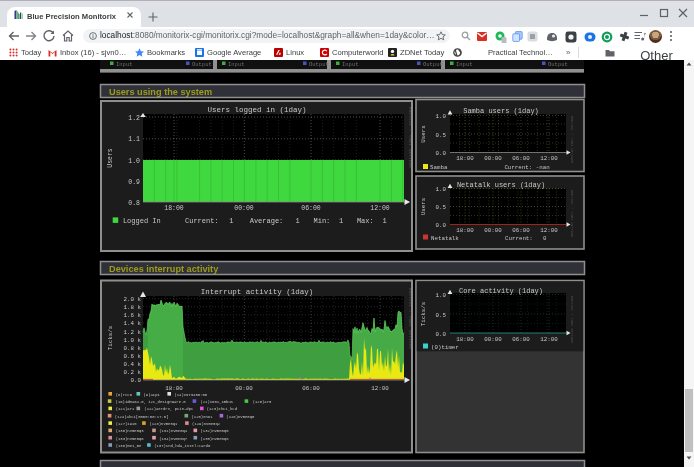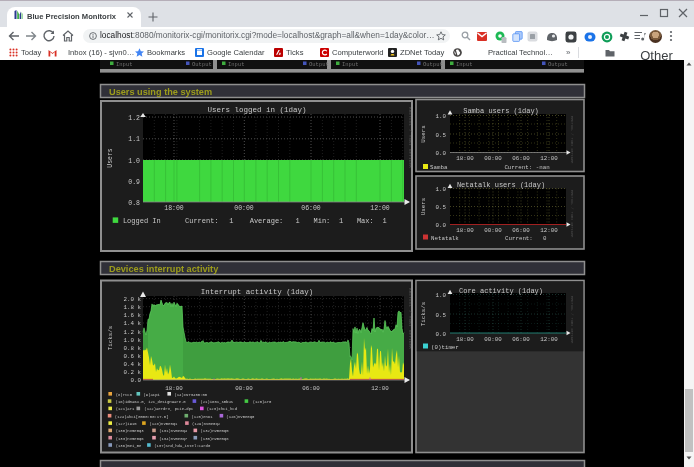--- a/index.html
+++ b/index.html
@@ -132,36 +132,36 @@
       <circle cx="1.4" cy="7.6" r="1"></circle>
       <circle cx="4.5" cy="7.6" r="1"></circle>
       <circle cx="7.6" cy="7.6" r="1"></circle>
     </g>
 </svg>
 <div class="abs bkm" style="left:21px;top:48px;font-size:7.6px;color:#3c4043;">Today</div>
 <svg class="abs" style="left:48px;top:48.5px" width="9" height="8" viewBox="0 0 10 9">
     <rect x="0" y="0" width="10" height="9" rx="1" fill="#fff"></rect>
     <path d="M0.5 8.5 L0.5 1 L5 4.5 L9.5 1 L9.5 8.5 L7.5 8.5 L7.5 3.5 L5 5.7 L2.5 3.5 L2.5 8.5 Z" fill="#d93025"></path>
   </svg>
-<div class="abs bkm" style="left:60px;top:48px;font-size:7.6px;color:#3c4043;margin-left:8px;">Inbox (16) - sjvn0…</div>
+<div class="abs bkm" style="left:60px;top:48px;font-size:7.6px;color:#3c4043;">Inbox (16) - sjvn0…</div>
 <svg class="abs" style="left:135px;top:48px" width="9" height="9" viewBox="0 0 10 10">
     <path d="M5 0.3 L6.5 3.5 L10 3.9 L7.4 6.2 L8.2 9.7 L5 7.8 L1.8 9.7 L2.6 6.2 L0 3.9 L3.5 3.5 Z" fill="#4285f4"></path>
   </svg>
 <div class="abs bkm" style="left:147px;top:48px;font-size:7.6px;color:#3c4043;">Bookmarks</div>
 <svg class="abs" style="left:195px;top:48px" width="9" height="9" viewBox="0 0 9 9">
     <rect x="0" y="0" width="9" height="9" rx="1" fill="#1a73e8"></rect>
     <rect x="2" y="2.6" width="5" height="4.4" fill="#fff"></rect>
     <rect x="2" y="1.2" width="5" height="1" fill="#fff"></rect>
   </svg>
-<div class="abs bkm" style="left:207px;top:48px;font-size:7.6px;color:#3c4043;">Google Calendar</div>
+<div class="abs bkm" style="left:207px;top:48px;font-size:7.6px;color:#3c4043;">Google Average</div>
 <svg class="abs" style="left:274px;top:48px" width="9" height="9" viewBox="0 0 9 9">
     <rect width="9" height="9" fill="#b00" rx="1"></rect>
     <path d="M2 6.8 L4.5 2 L5.8 2 L3.3 6.8 Z M4.6 6.8 L6 4.2 L6.8 5.7 L6.2 6.8 Z" fill="#fff"></path>
   </svg>
-<div class="abs bkm" style="left:286px;top:48px;font-size:7.6px;color:#3c4043;">Ticks</div>
+<div class="abs bkm" style="left:286px;top:48px;font-size:7.6px;color:#3c4043;">Linux</div>
 <svg class="abs" style="left:320px;top:48px" width="9" height="9" viewBox="0 0 9 9">
     <rect width="9" height="9" fill="#c00" rx="1"></rect>
     <path d="M6.8 3.2 A2.4 2.4 0 1 0 6.8 5.8" stroke="#fff" stroke-width="1.2" fill="none"></path>
   </svg>
 <div class="abs bkm" style="left:332px;top:48px;font-size:7.6px;color:#3c4043;">Computerworld</div>
 <svg class="abs" style="left:388px;top:48px" width="9" height="9" viewBox="0 0 9 9">
     <rect width="9" height="9" fill="#222" rx="1"></rect>
     <circle cx="4.5" cy="3.4" r="1.7" fill="#fff"></circle>
     <path d="M2.6 7.5 C2.6 5.6 6.4 5.6 6.4 7.5 Z" fill="#f5c518"></path>
   </svg>

